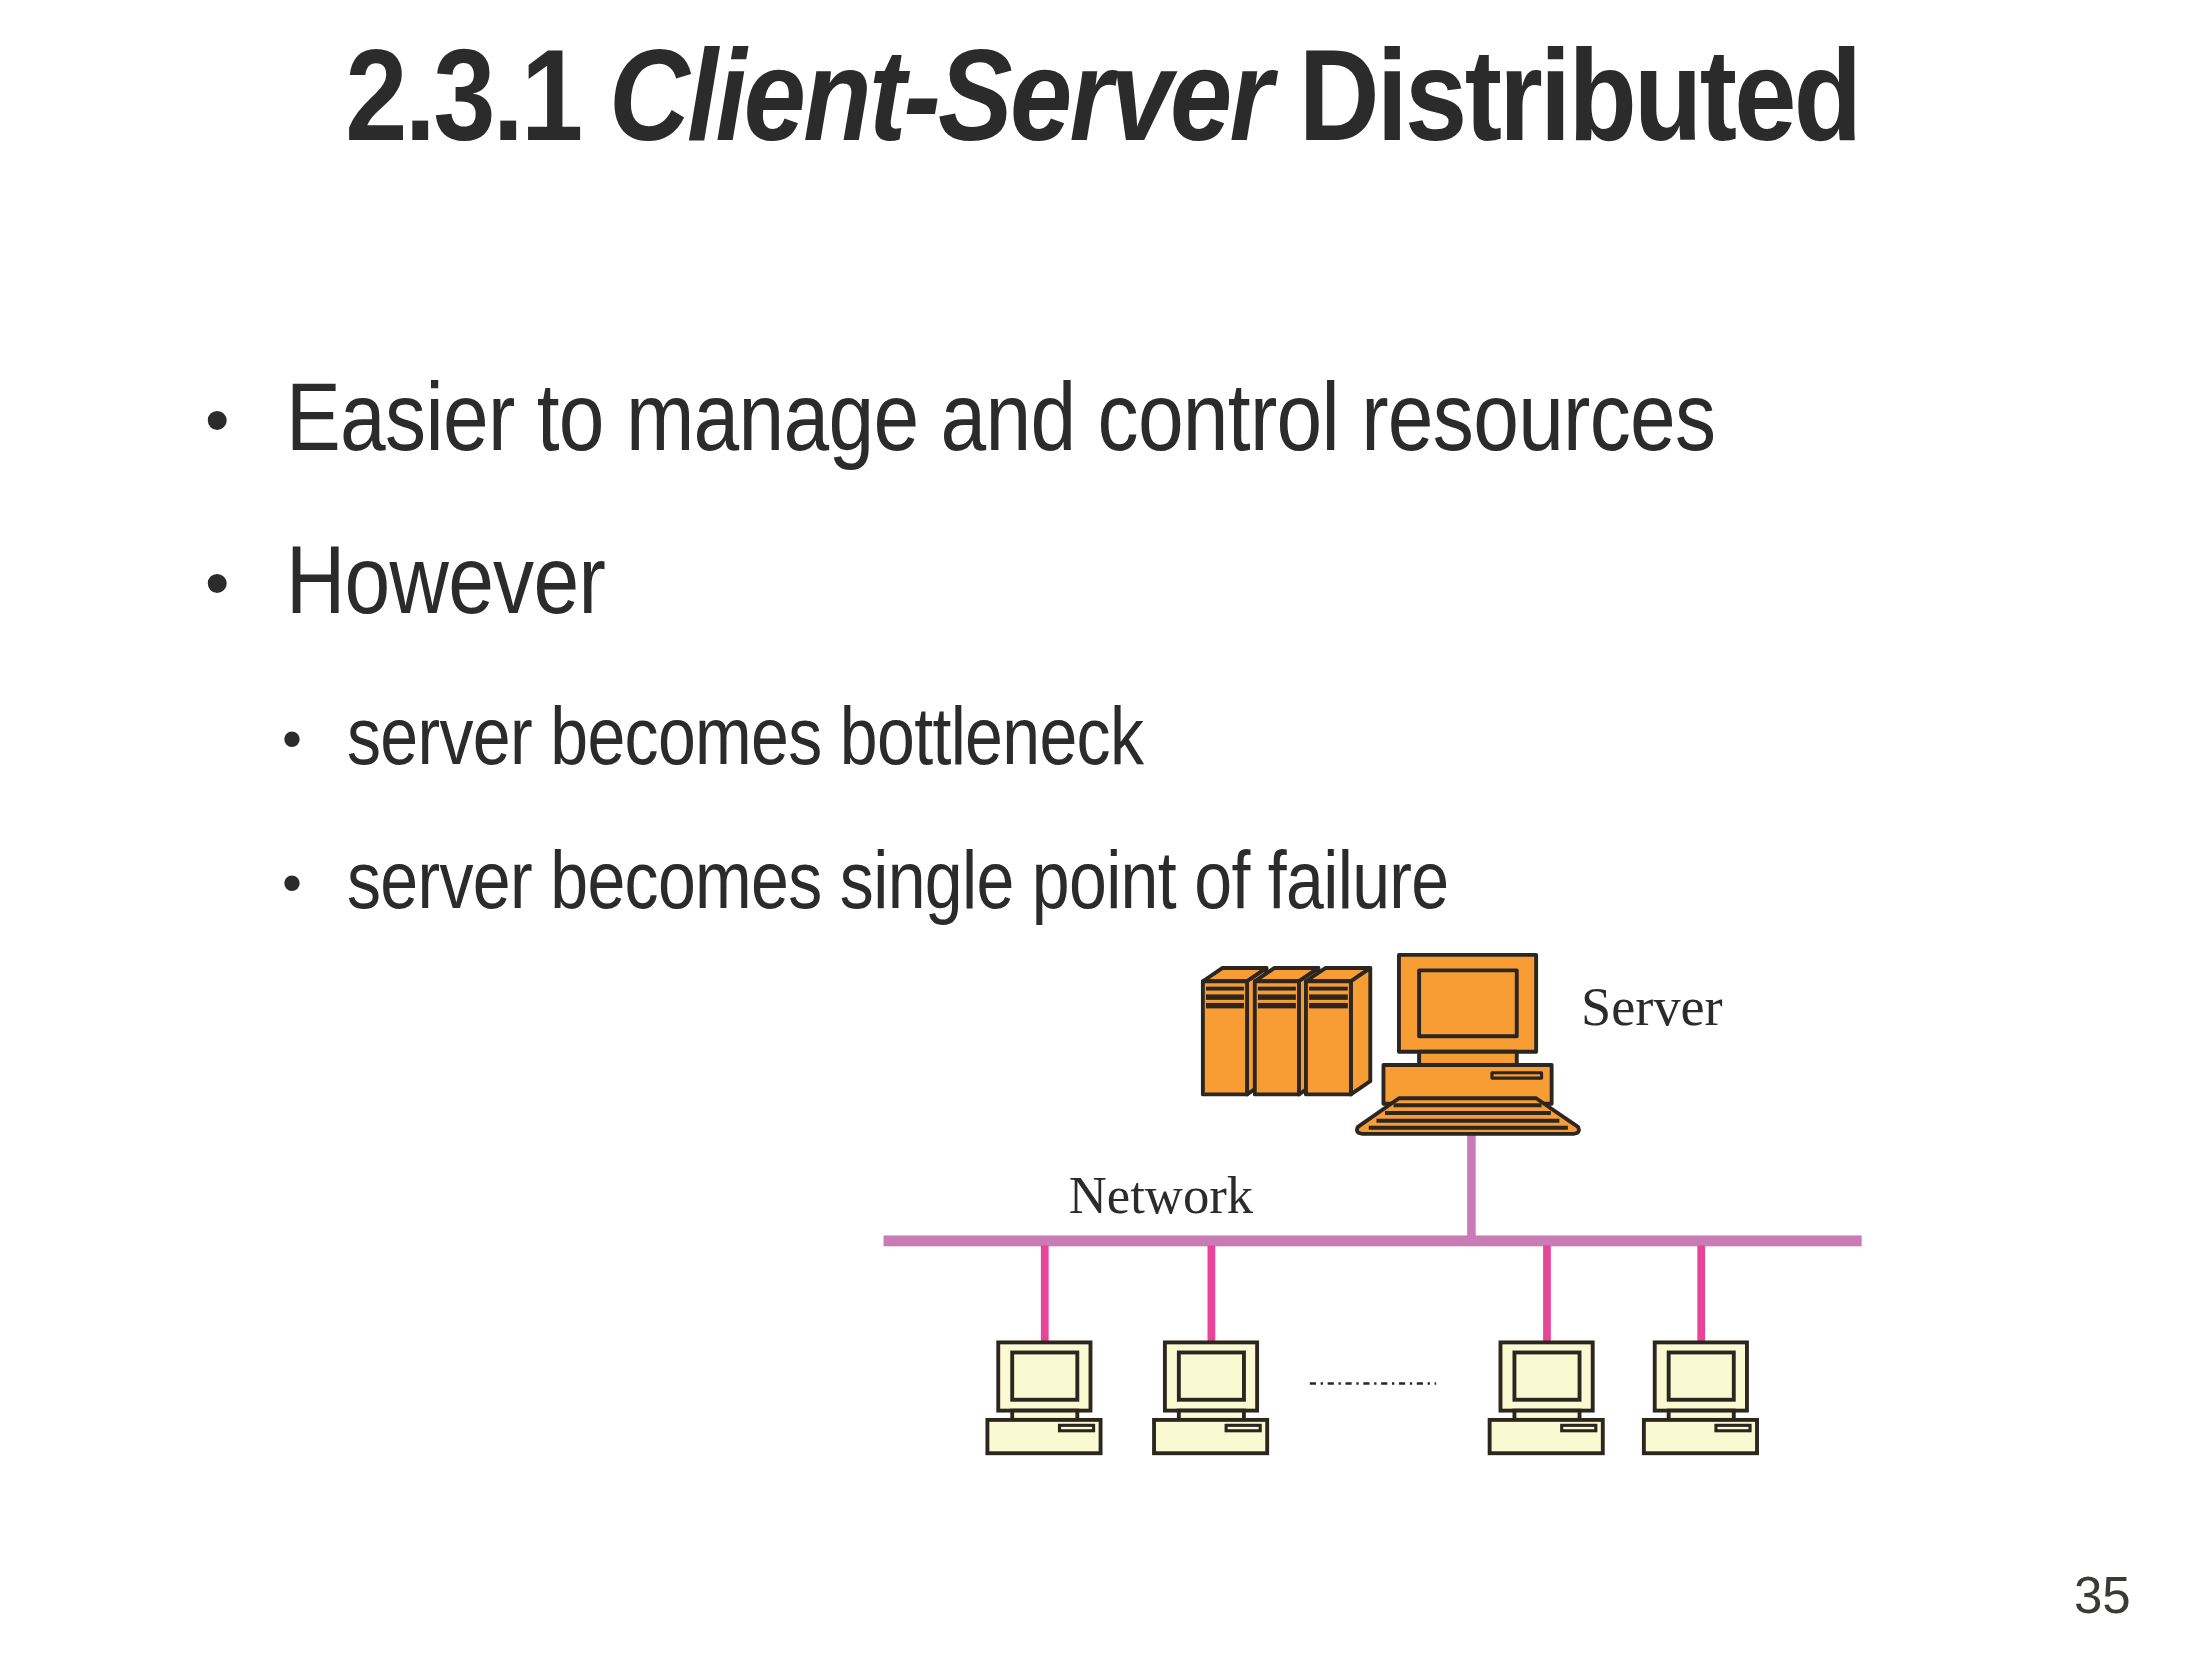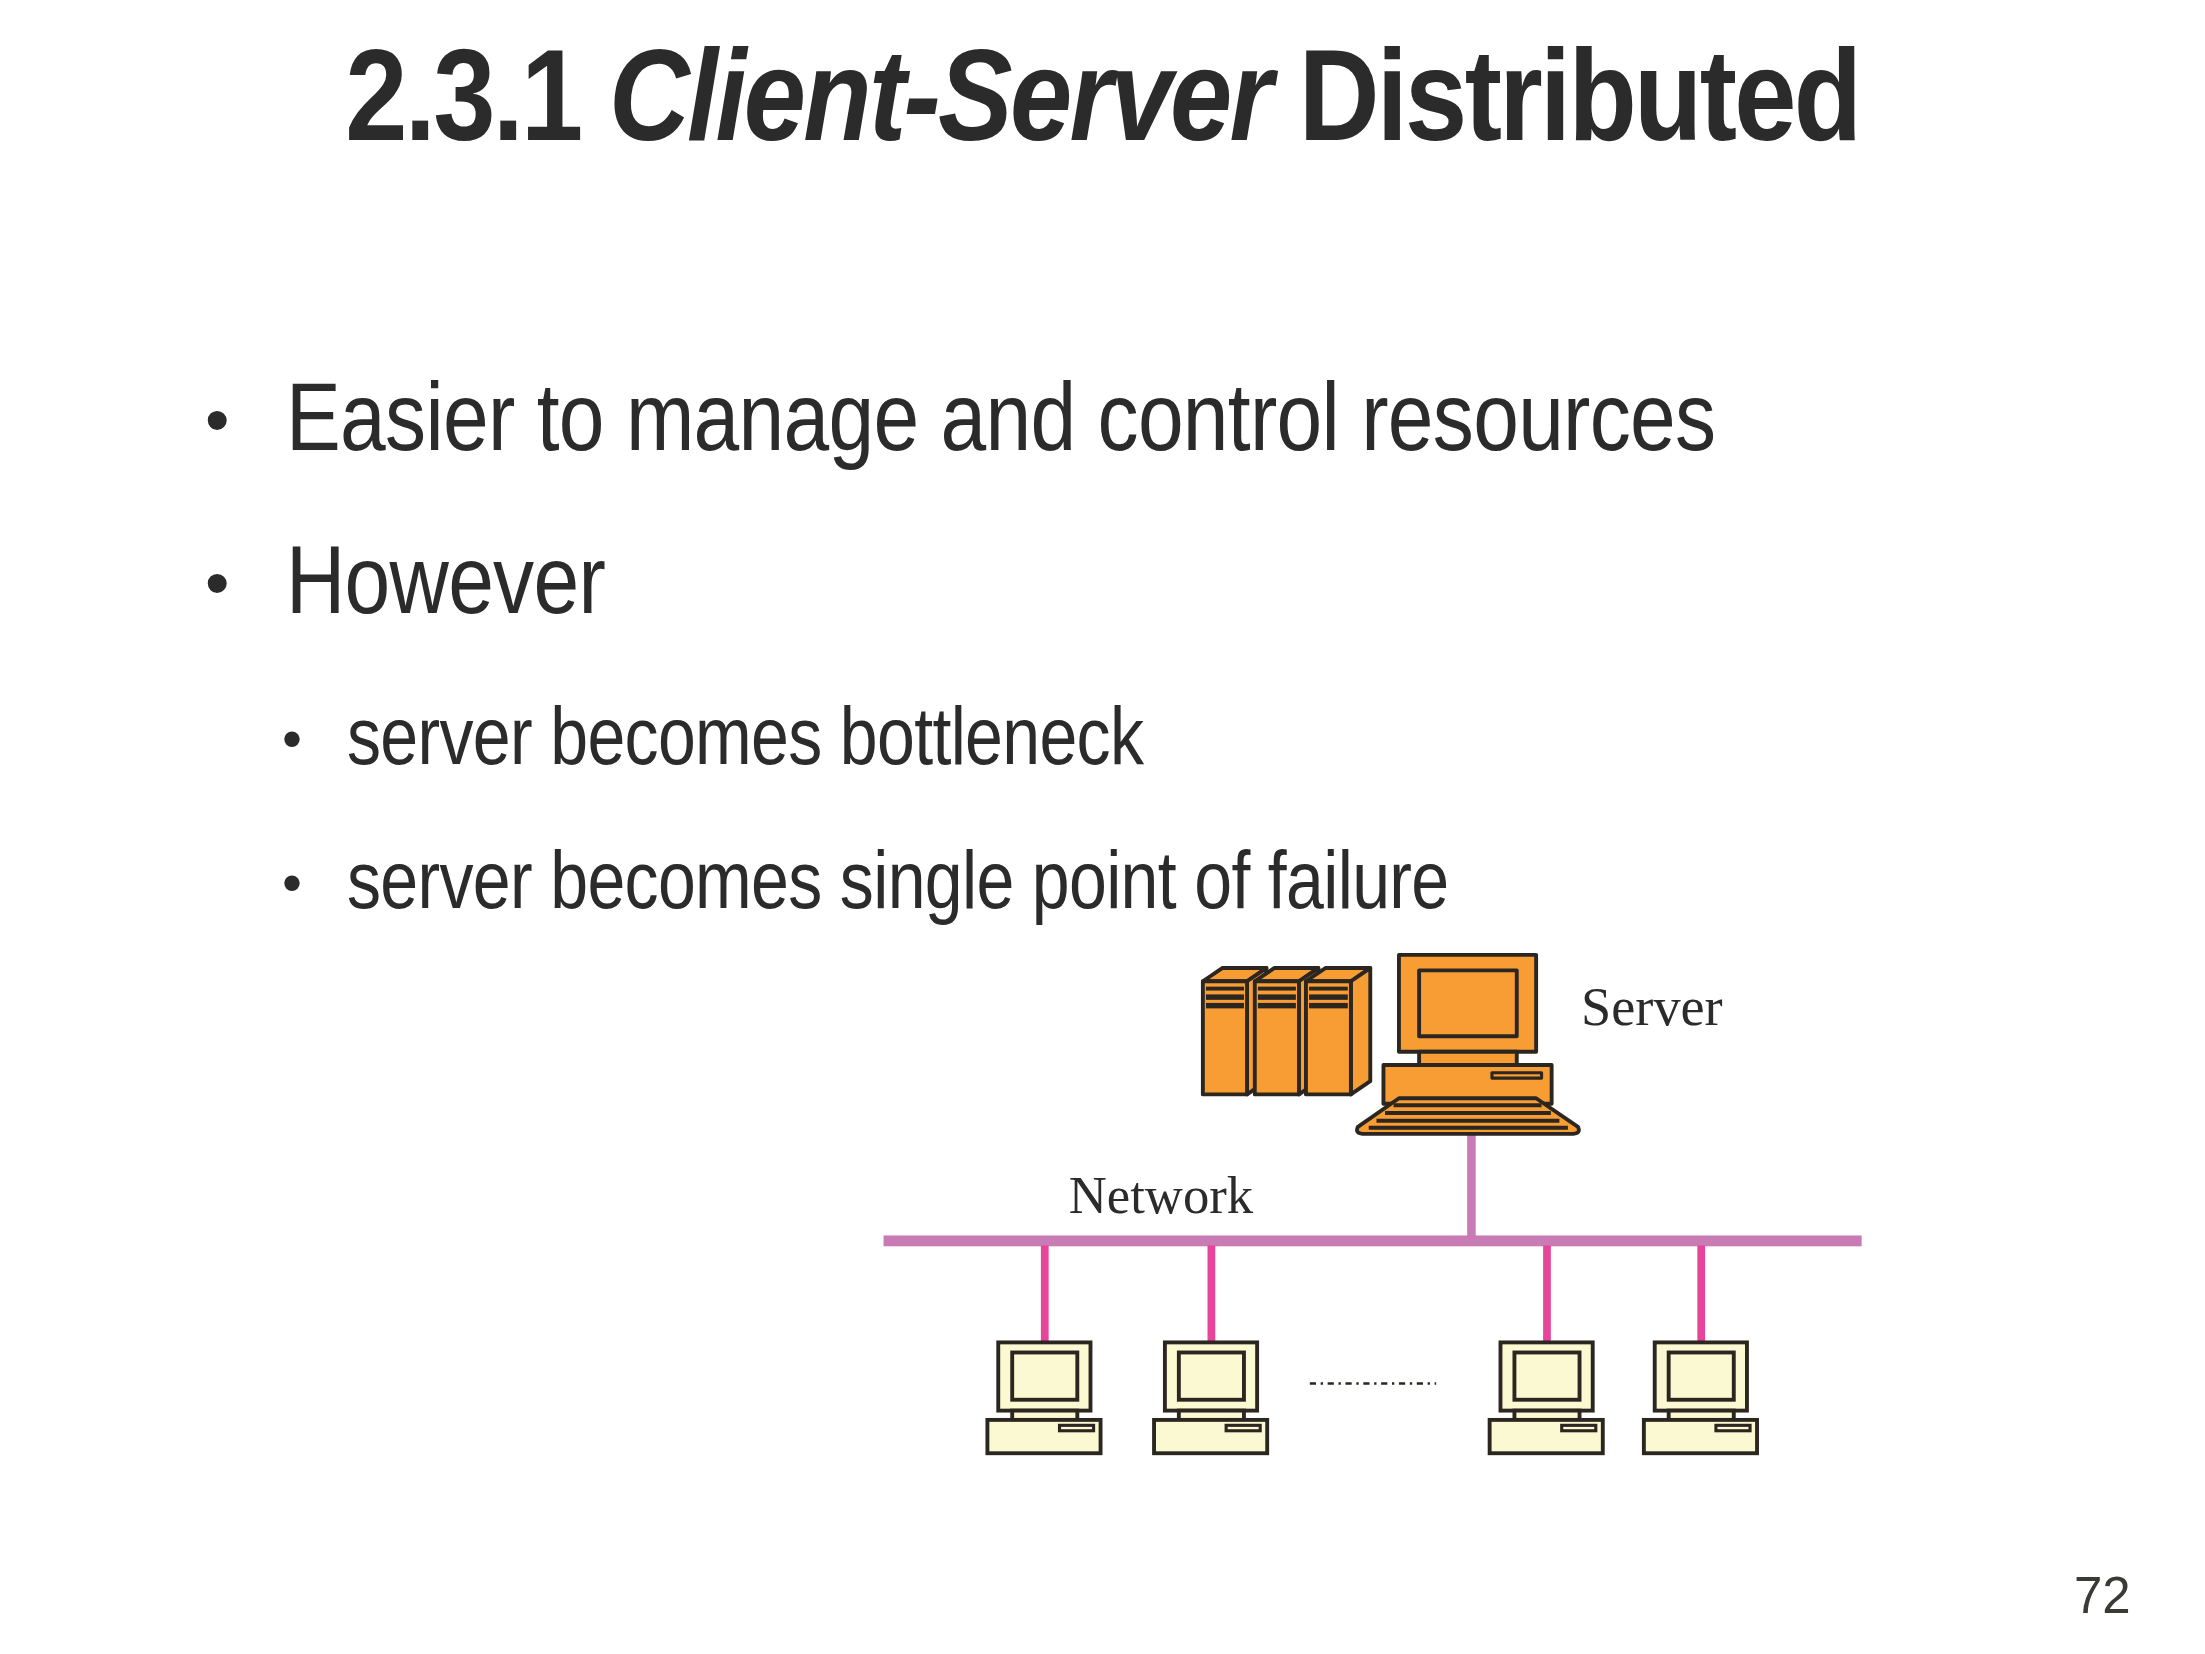--- a/index.html
+++ b/index.html
@@ -155,15 +155,15 @@
         <rect x="-42" y="1745" width="84" height="61"></rect>
         <rect x="-42" y="1820" width="84" height="12"></rect>
         <rect x="-74" y="1832" width="146" height="43"></rect>
         <rect x="19" y="1839" width="44" height="7" stroke-width="4"></rect>
       </g>
     </g>
 
     <line x1="1690" y1="1785" x2="1853" y2="1785" stroke="#2b2620" stroke-width="3" stroke-dasharray="8,6,3,6"></line>
   </svg>
 
-  <div class="page-number">72</div>
+  <div class="page-number">35</div>
 </div>
 
 
 </body></html>

